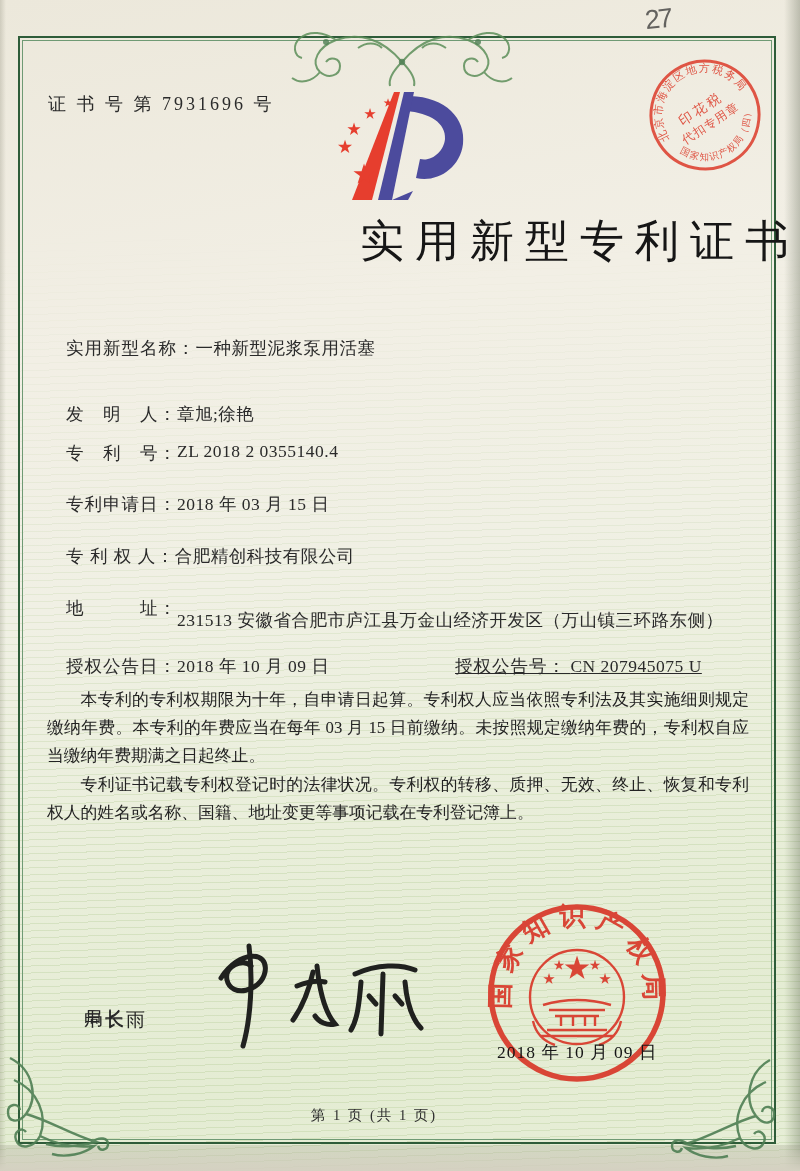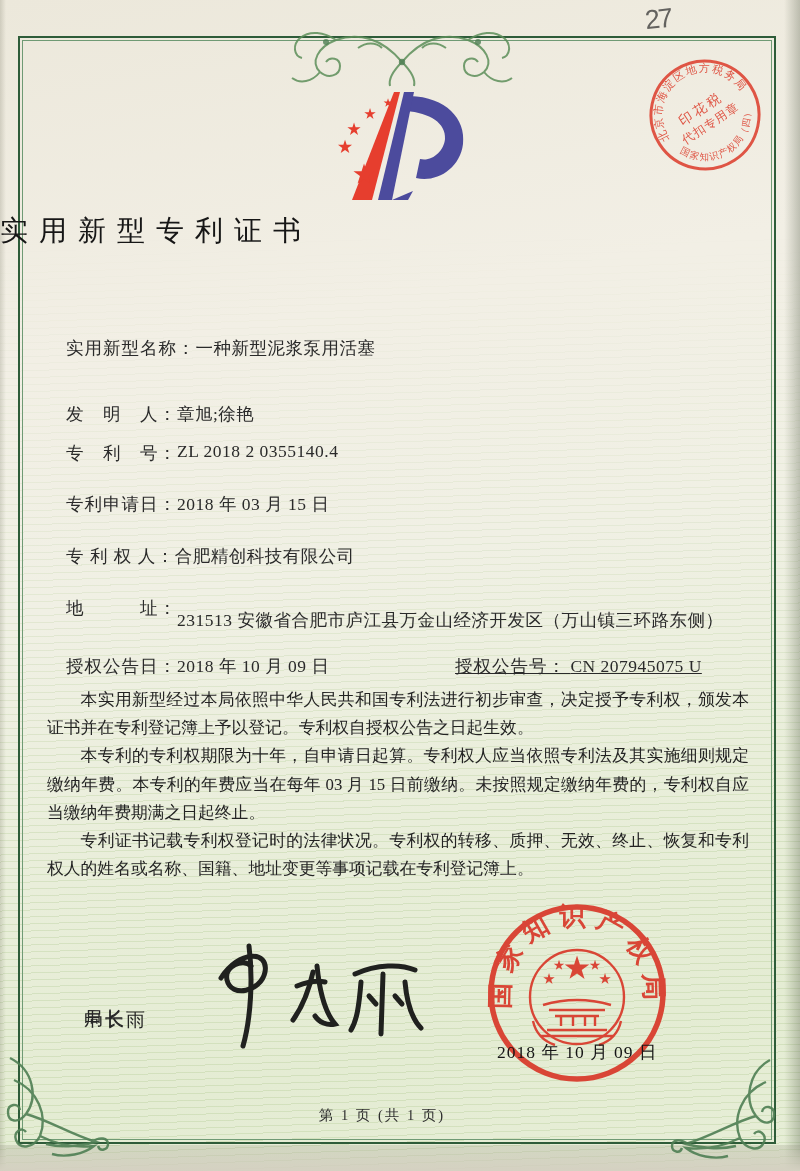--- a/index.html
+++ b/index.html
@@ -35,42 +35,42 @@
     position:absolute;left:645px;top:4px;
     font-family:"Liberation Sans","DejaVu Sans",sans-serif;
     font-size:27px;color:#63625f;transform:rotate(-6deg);letter-spacing:-2px;
   }
   .cert-number{
     position:absolute;left:48px;top:92px;
     font-size:18px;color:#2b2b2b;letter-spacing:3px;
   }
   .logo{position:absolute;left:318px;top:88px;}
   .title{
-    position:absolute;left:0;top:212px;width:800px;text-align:left;
-    font-size:28px;letter-spacing:11px;color:#161616;font-weight:500;
+    position:absolute;left:0;top:212px;width:800px;text-align:right;
+    font-size:44px;letter-spacing:11px;color:#161616;font-weight:500;
   }
   .fields{position:absolute;left:66px;top:336px;width:696px;font-size:17.5px;color:#2a2a2a;}
   .row{position:absolute;left:0;display:flex;white-space:nowrap;}
   .row .lbl{letter-spacing:1px;}
   .row .val{letter-spacing:.5px;}
   .row-addr .val{white-space:normal;width:552px;line-height:27px;margin-top:11px;}
   .grant-no{position:absolute;left:389px;top:0;text-decoration:underline;}
   .paragraphs{
     position:absolute;left:47px;top:686px;width:702px;
     font-size:16.8px;line-height:28.2px;color:#232323;text-align:justify;
   }
   .paragraphs p{margin:0;text-indent:2em;}
   .signer{position:absolute;left:84px;font-size:19px;color:#262626;letter-spacing:2px;}
   .signer-title{top:970px;margin-top:36px;}
   .signer-name{top:1007px;}
   .signature{position:absolute;left:195px;top:938px;}
   .big-seal{position:absolute;left:477px;top:893px;opacity:.93;}
   .tax-seal{position:absolute;left:640px;top:50px;transform:rotate(-33deg);opacity:.88;}
   .seal-date{position:absolute;left:497px;top:1040px;font-size:17.5px;color:#161616;letter-spacing:1px;}
-  .footer{position:absolute;left:16px;top:1106px;width:732px;text-align:center;
+  .footer{position:absolute;left:8px;top:1106px;width:732px;text-align:center;
     font-size:14.5px;color:#2e2e2e;letter-spacing:2px;}
   .ornament-top{position:absolute;left:262px;top:18px;}
   .corner-bl{position:absolute;left:4px;top:1050px;}
   .corner-br{position:absolute;left:666px;top:1056px;}
   svg text{font-family:"Liberation Serif","DejaVu Serif",serif;}
 </style>
 </head>
 <body>
 
 <div class="page">
@@ -114,20 +114,21 @@
       <path d="M104,4 C82,16 78,44 90,60 C98,70 108,68 108,58 C108,50 98,48 96,56"></path>
       <path d="M100,26 C76,36 66,62 74,82 C80,94 94,96 98,86 C101,78 92,72 88,78"></path>
       <path d="M90,60 C68,66 46,80 20,88 C34,92 54,94 70,90"></path>
       <path d="M74,82 C58,90 38,94 20,92 C30,100 48,104 62,100"></path>
       <path d="M22,88 C14,82 6,84 6,90 C6,96 14,98 16,92"></path>
     </g>
   </svg>
 
   <div class="pencil-note">27</div>
 
+  <div class="cert-number">证 书 号 第 7931696 号</div>
 
   <svg class="logo" width="160" height="120" viewBox="0 0 160 120">
     <path d="M92,8 C128,9 148,31 145,56 C142,81 118,95 98,90 L102,71 C114,74 126,63 127,51 C128,35 112,25 88,23 Z" fill="#4c4b9d"></path>
     <polygon points="86,4 96,4 74,112 60,112" fill="#4c4b9d"></polygon>
     <polygon points="74,112 95,103 90,112" fill="#4c4b9d"></polygon>
     <polygon points="76,4 82,4 54,112 34,112" fill="#e63e2e"></polygon>
     <text x="70" y="18" font-size="10" fill="#e63e2e" text-anchor="middle">★</text>
     <text x="52" y="30" font-size="13" fill="#e63e2e" text-anchor="middle">★</text>
     <text x="36" y="46" font-size="15" fill="#e63e2e" text-anchor="middle">★</text>
     <text x="27" y="64" font-size="16" fill="#e63e2e" text-anchor="middle">★</text>
@@ -181,21 +182,20 @@
       <span class="lbl">授权公告日：</span>
       <span class="val">2018 年 10 月 09 日</span>
       <span class="grant-no">
         <span class="lbl">授权公告号：</span>
         <span class="val">CN 207945075 U</span>
       </span>
     </div>
   </div>
 
   <div class="paragraphs">
-    <p>本实用新型经过本局依照中华人民共和国专利法进行初步审查，决定授予专利权，颁发本证书并在专利登记簿上予以登记。专利权自授权公告之日起生效。</p>
     <p>本专利的专利权期限为十年，自申请日起算。专利权人应当依照专利法及其实施细则规定缴纳年费。本专利的年费应当在每年 03 月 15 日前缴纳。未按照规定缴纳年费的，专利权自应当缴纳年费期满之日起终止。</p>
     <p>专利证书记载专利权登记时的法律状况。专利权的转移、质押、无效、终止、恢复和专利权人的姓名或名称、国籍、地址变更等事项记载在专利登记簿上。</p>
   </div>
 
   <div class="signer signer-title">局长</div>
   <div class="signer signer-name">申长雨</div>
 
   <svg class="signature" width="240" height="118" viewBox="0 0 240 118">
     <g stroke="#101010" stroke-width="5" fill="none" stroke-linecap="round" opacity=".92">
       <path d="M26,40 C44,12 74,12 70,34 C66,54 36,60 32,42 C29,28 48,20 56,28"></path>

